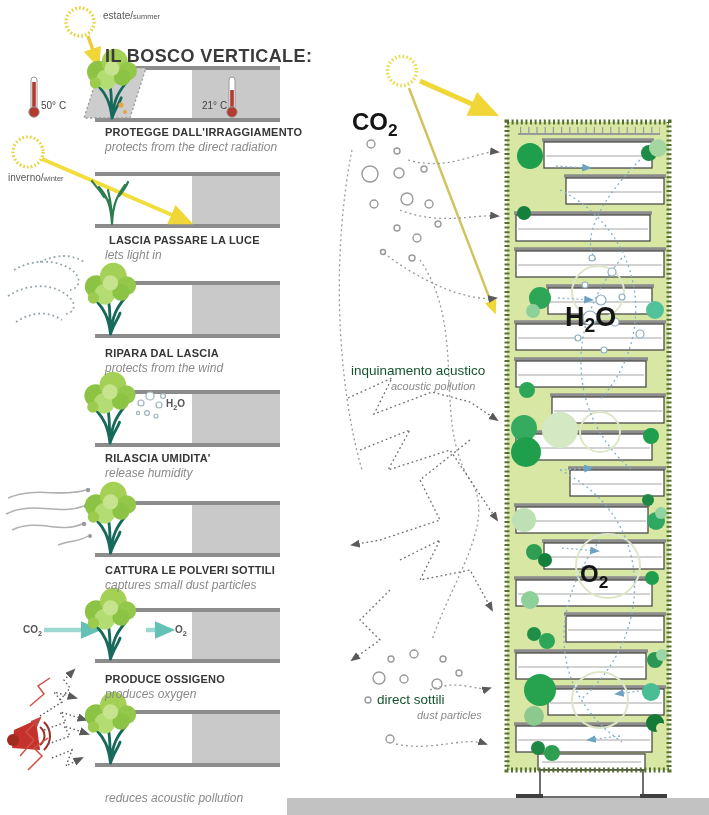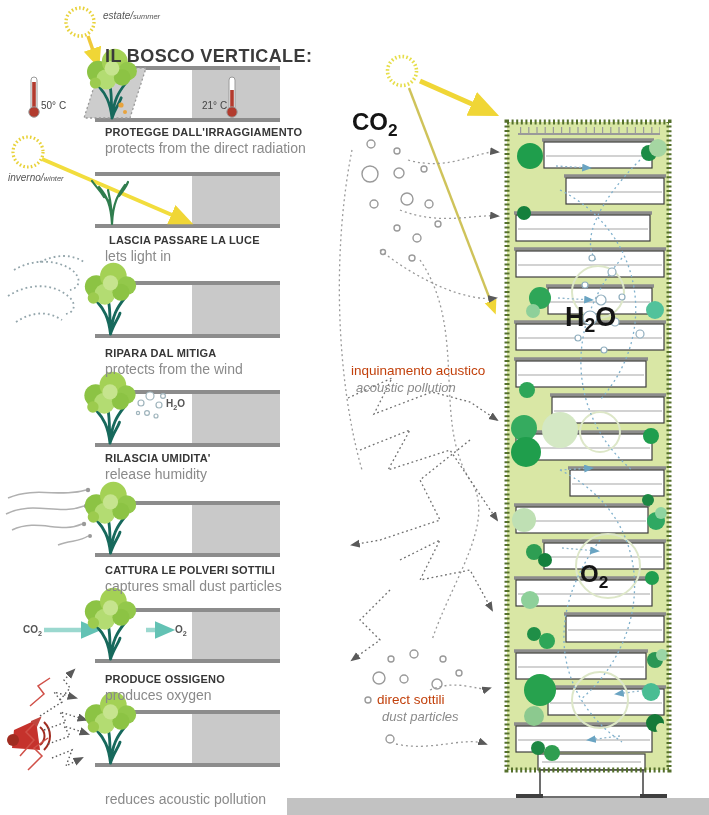--- a/index.html
+++ b/index.html
@@ -2,31 +2,31 @@
 <html><head>
 <meta charset="utf-8">
 <style>
   html,body{margin:0;padding:0;background:#fff;}
   .canvas{position:relative;width:709px;height:815px;background:#fff;overflow:hidden;
           font-family:"Liberation Sans", sans-serif;}
   svg{position:absolute;left:0;top:0;}
   .txt{position:absolute;white-space:nowrap;}
   .main-title{font-weight:bold;font-size:18px;color:#3a3a3a;letter-spacing:.4px;}
   .rt{font-weight:bold;font-size:11px;color:#363636;letter-spacing:.2px;text-align:center;}
-  .rs{font-size:14px;color:#8a8a8a;}
-  .season{font-size:10px;font-style:italic;color:#555;}
+  .rs{font-style:italic;font-size:12px;color:#8a8a8a;}
+  .season{font-size:10px;color:#555;}
   .season .small{font-size:7.5px;}
   .temp{font-size:10px;color:#444;}
   .chem{font-weight:bold;color:#141414;}
   .chem sub{font-size:.72em;}
   .chem.big{font-size:24px;}
   .chem.big2{font-size:27px;}
   .chem.sm{font-size:10px;color:#555;}
-  .ml{font-size:13.5px;color:#c2410c;}
-  .ms{font-style:italic;font-size:13px;color:#8a8a8a;}
+  .ml{font-size:13.5px;color:#14532d;}
+  .ms{font-style:italic;font-size:11px;color:#8a8a8a;margin-left:35px;}
 </style>
 </head>
 <body>
 
 <div class="canvas">
 
 <svg width="709" height="815" viewBox="0 0 709 815">
   <defs>
     <marker id="ahg" markerWidth="9" markerHeight="8" refX="6" refY="3" orient="auto">
           <path d="M0,0 L7.5,3 L0,6 Z" fill="#5a5a5a"></path>
@@ -368,21 +368,21 @@
 
 <div class="txt temp" style="left:41px;top:100px">50° C</div>
 <div class="txt temp" style="left:202px;top:100px">21° C</div>
 
 <div class="txt rt" style="left:105px;top:126px">PROTEGGE DALL'IRRAGGIAMENTO</div>
 <div class="txt rs" style="left:105px;top:140px">protects from the direct radiation</div>
 
 <div class="txt rt" style="left:109px;top:234px">LASCIA PASSARE LA LUCE</div>
 <div class="txt rs" style="left:105px;top:248px">lets light in</div>
 
-<div class="txt rt" style="left:105px;top:347px">RIPARA  DAL MITIGA</div>
+<div class="txt rt" style="left:105px;top:347px">RIPARA  DAL LASCIA</div>
 <div class="txt rs" style="left:105px;top:361px">protects from the wind</div>
 
 <div class="txt rt" style="left:105px;top:452px">RILASCIA UMIDITA'</div>
 <div class="txt rs" style="left:105px;top:466px">release humidity</div>
 
 <div class="txt rt" style="left:105px;top:564px">CATTURA LE POLVERI SOTTILI</div>
 <div class="txt rs" style="left:105px;top:578px">captures small dust particles</div>
 
 <div class="txt rt" style="left:105px;top:673px">PRODUCE OSSIGENO</div>
 <div class="txt rs" style="left:105px;top:687px">produces oxygen</div>

